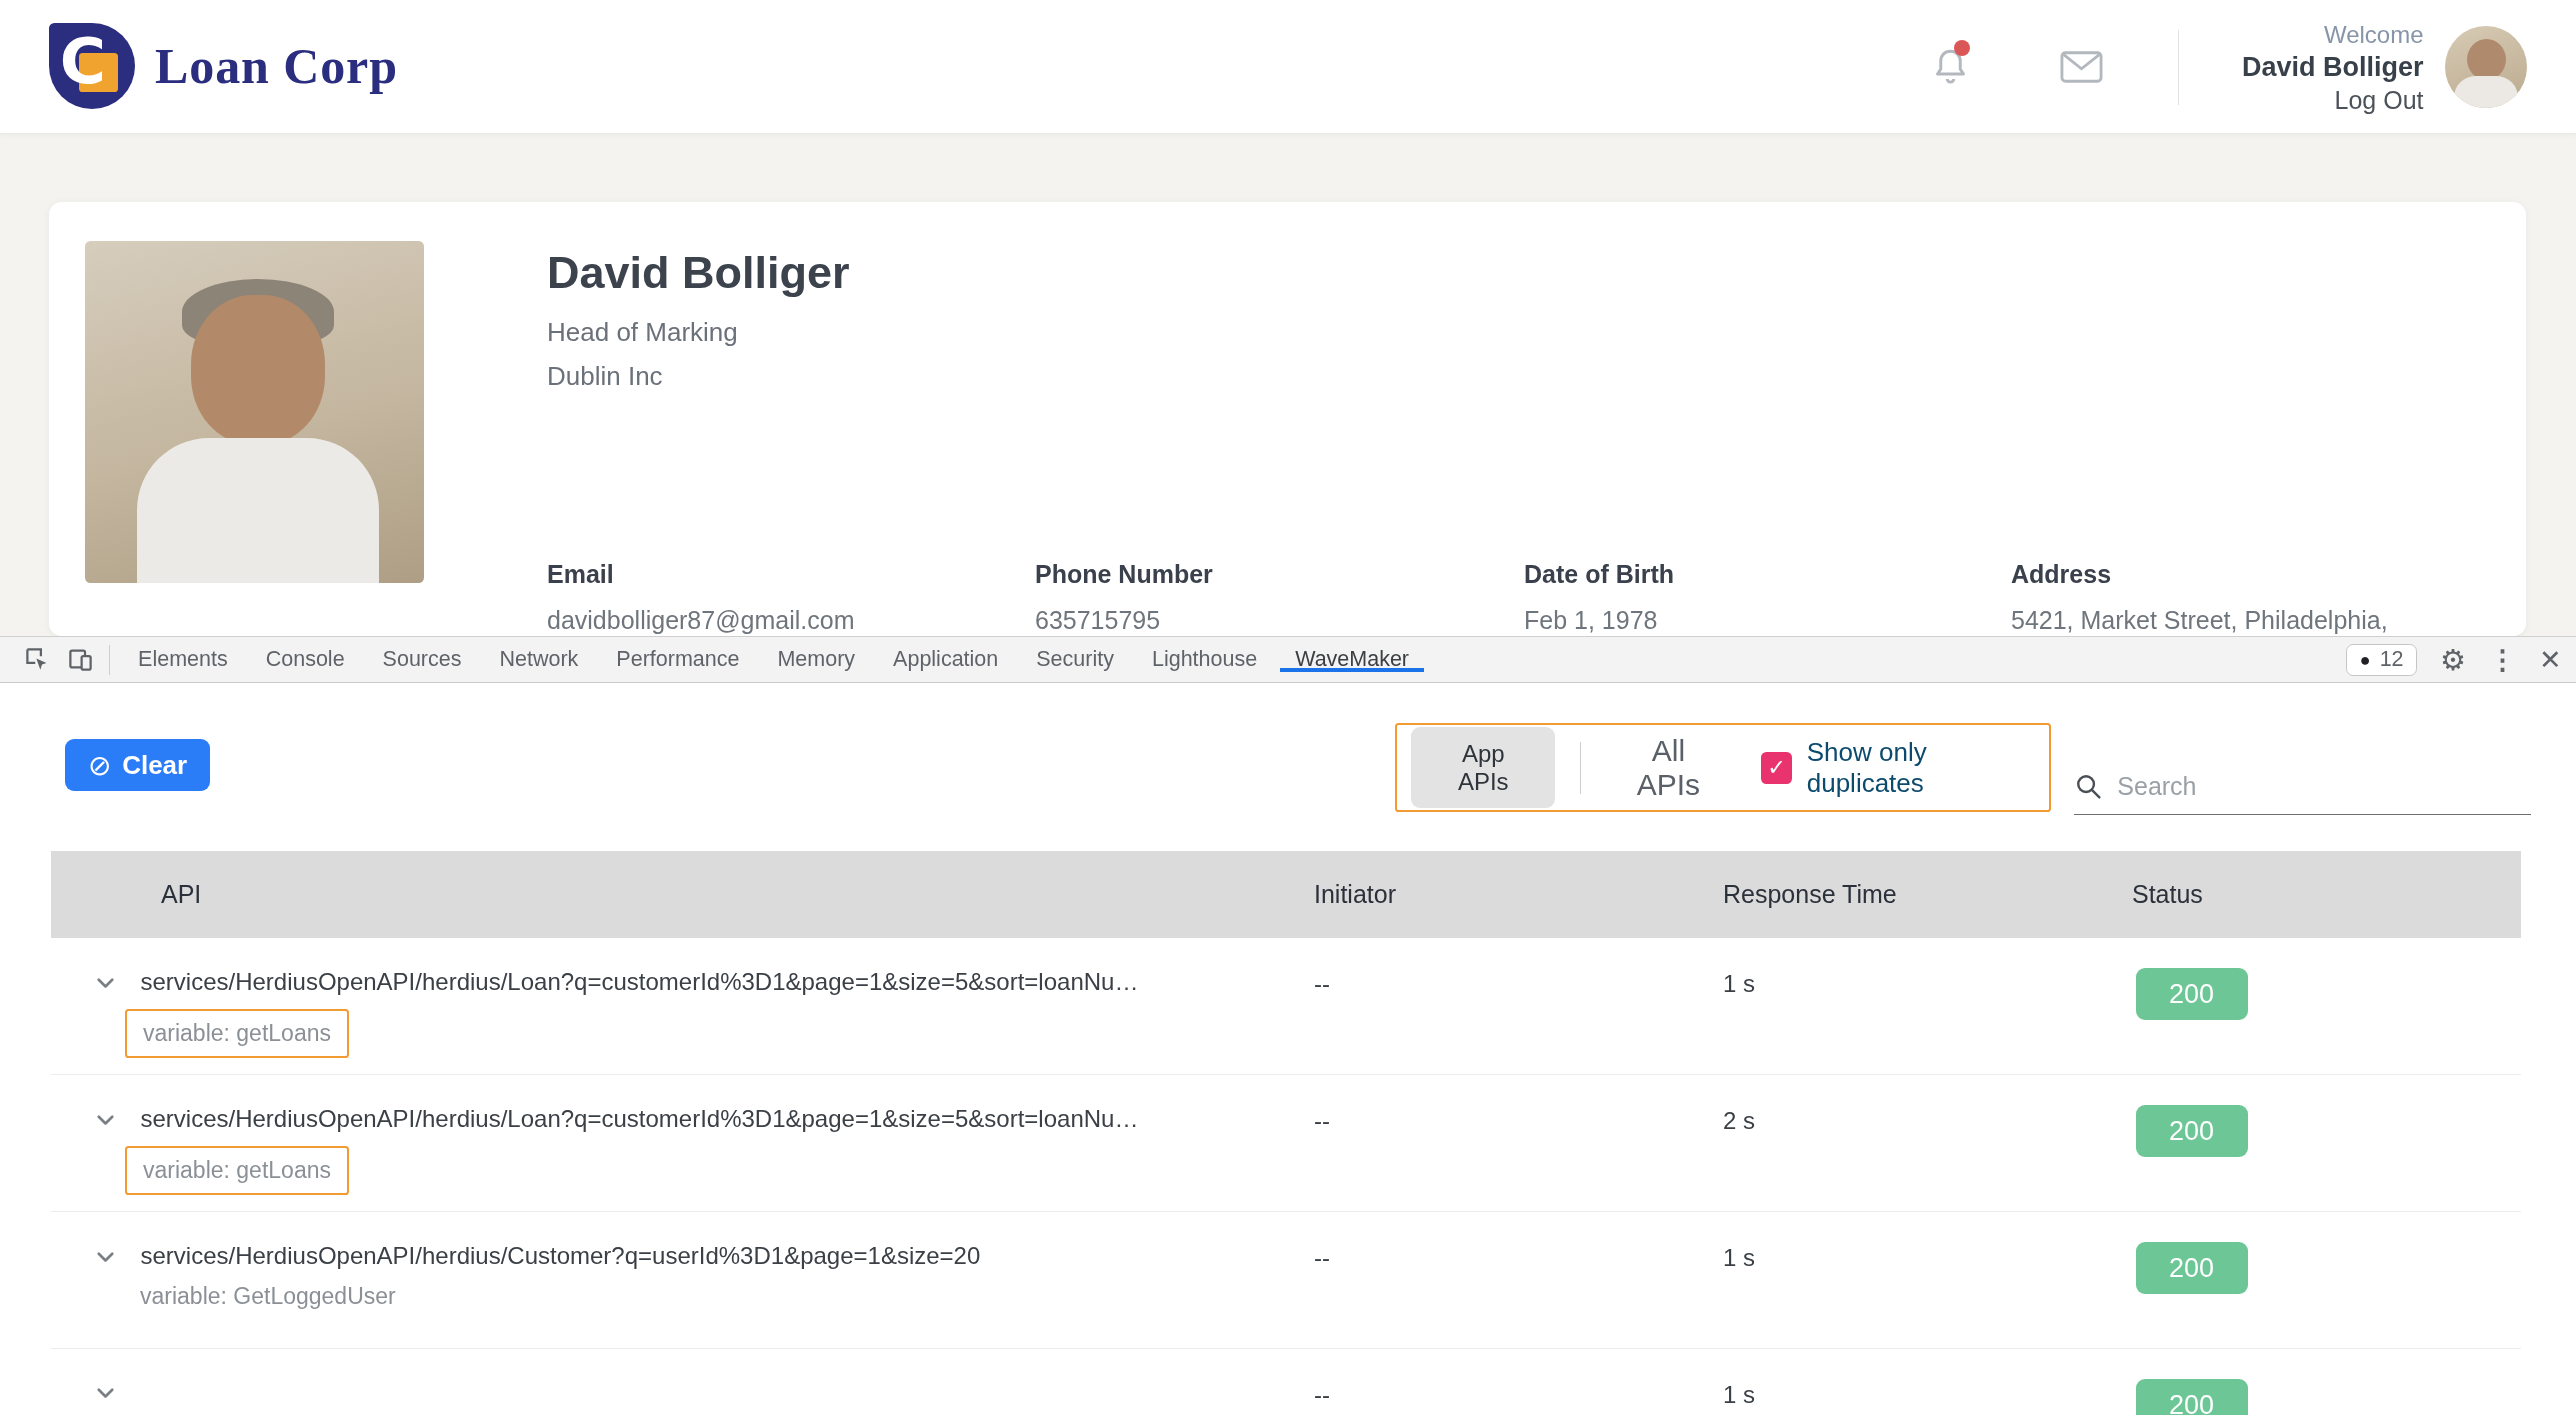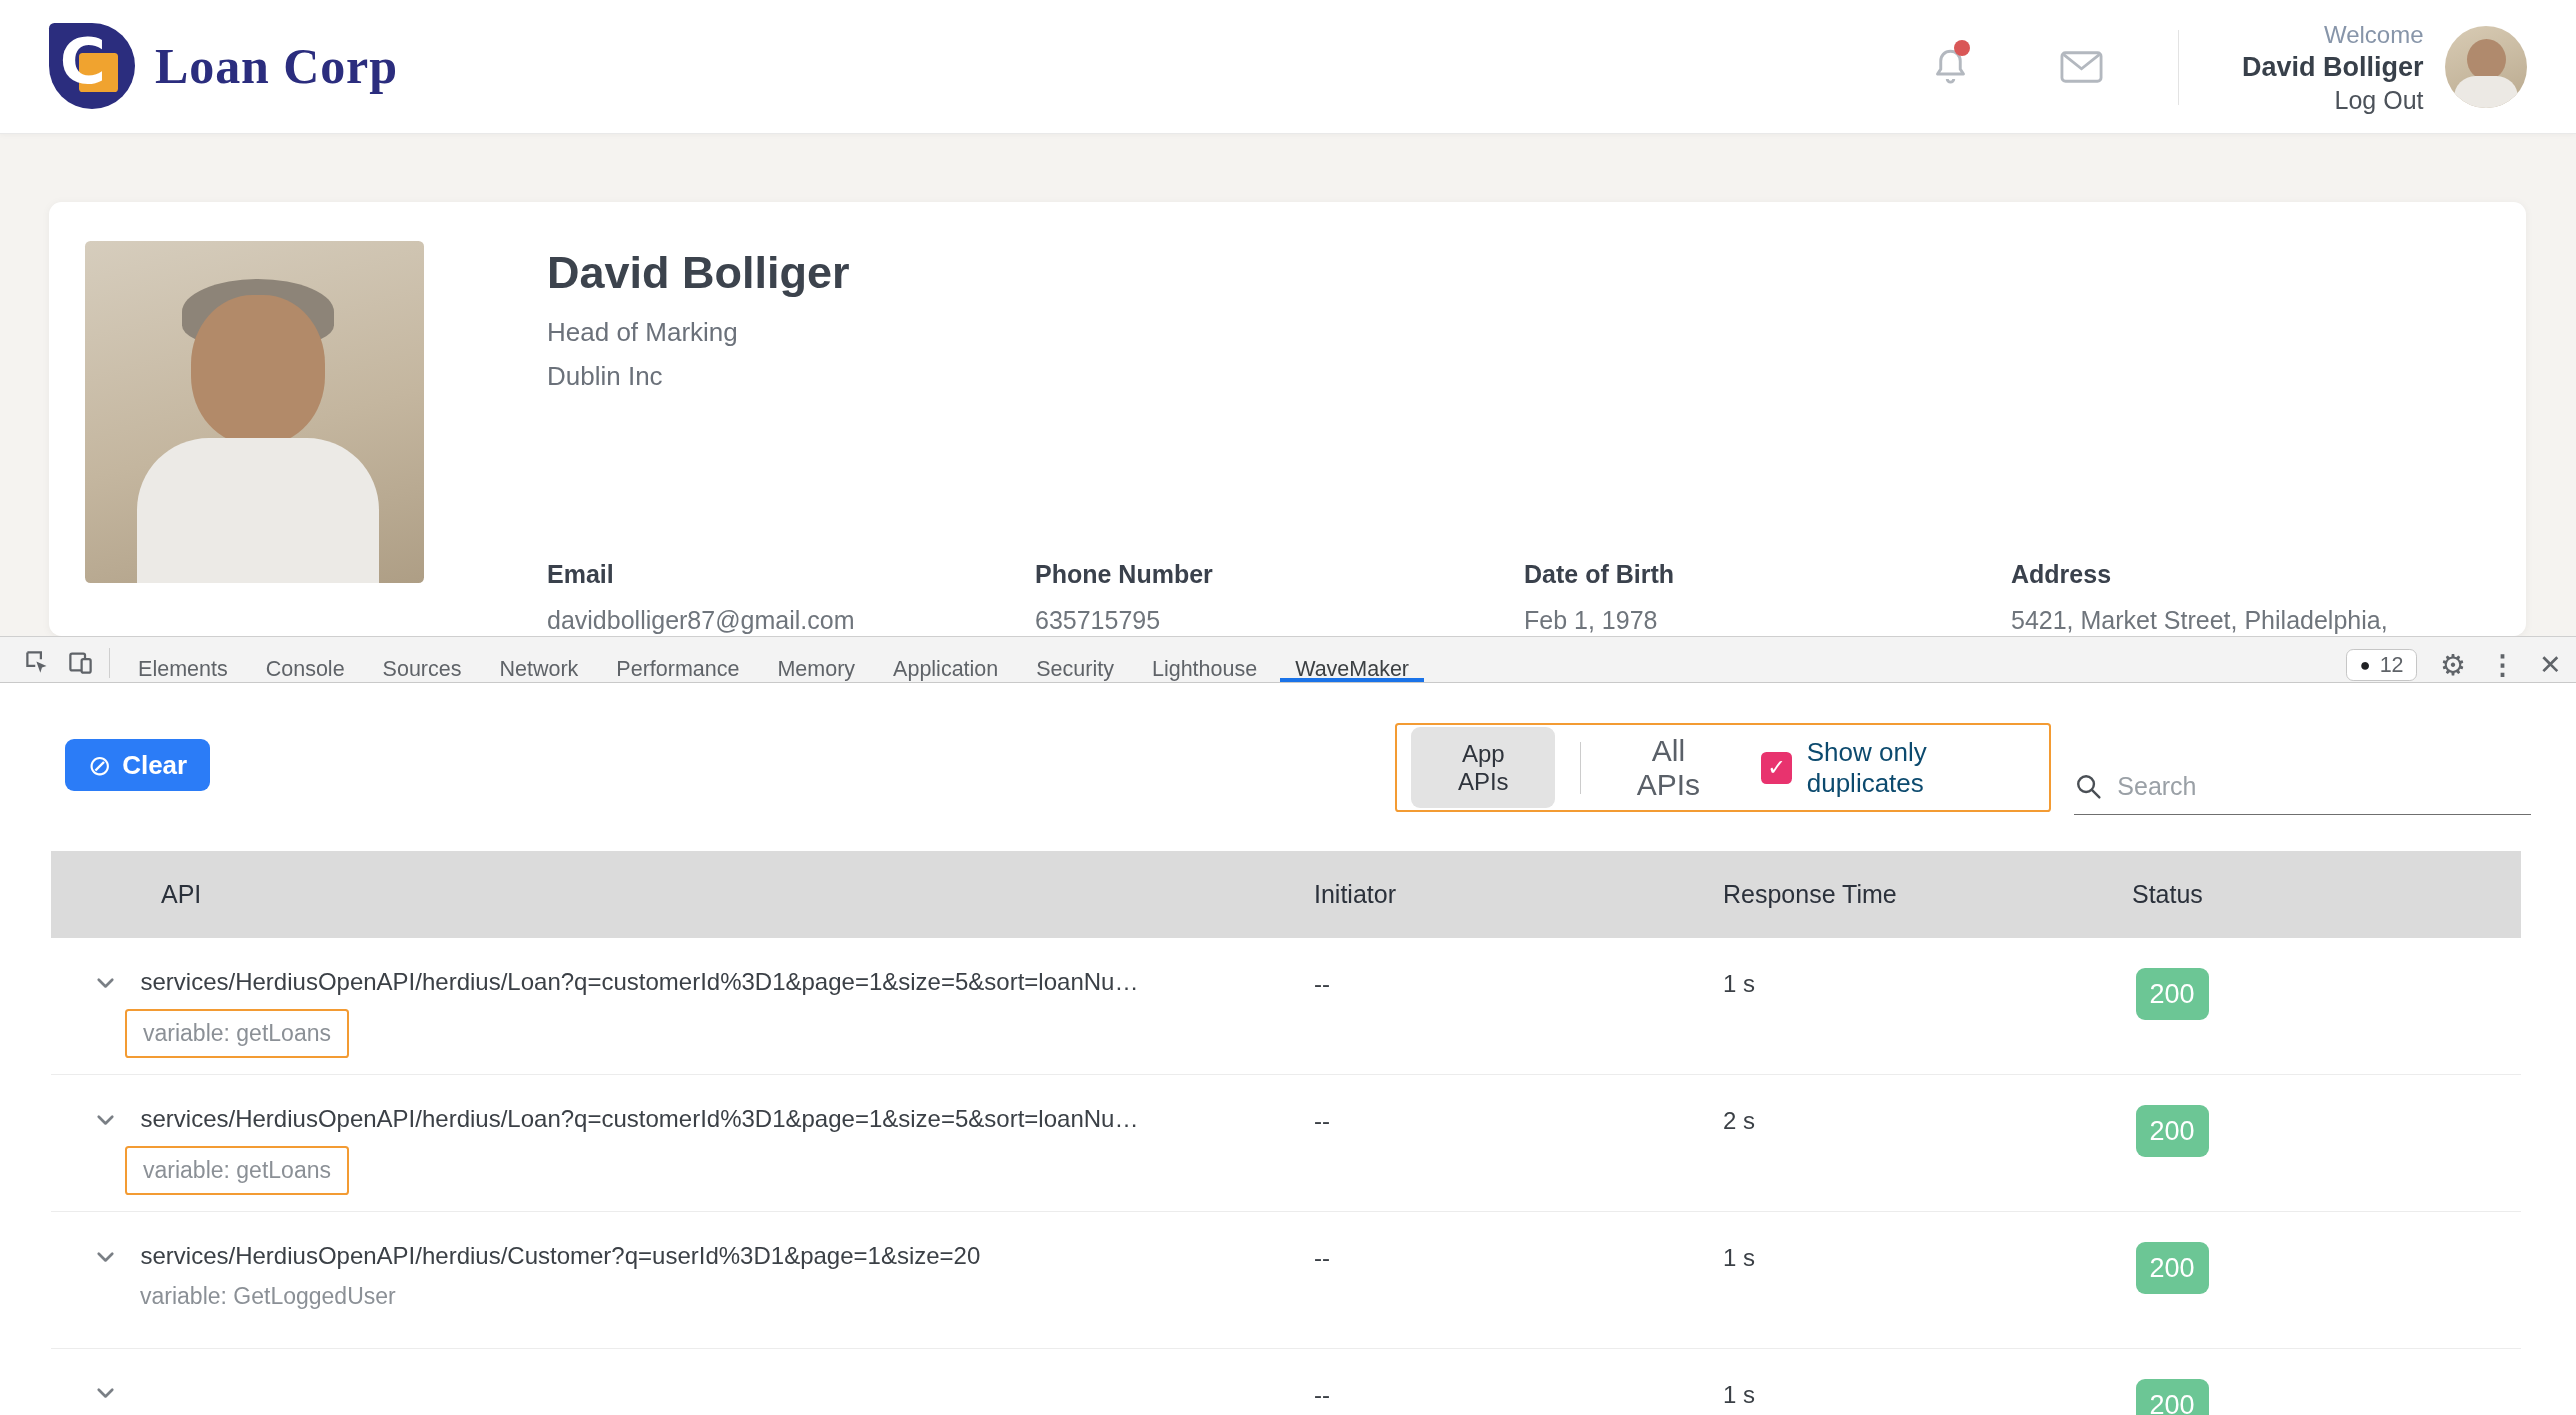--- a/index.html
+++ b/index.html
@@ -47,21 +47,21 @@
   .field{position:absolute;}
   .field .lbl{font-size:25px;font-weight:700;color:#3a414c;}
   .field .val{margin-top:14.3px;font-size:25px;color:#6f757c;line-height:34px;}
   .f-email{left:498px;top:358px;}  .f-phone{left:986px;top:358px;}
   .f-dob{left:1475px;top:358px;}   .f-addr{left:1962px;top:358px;width:528px;}
   .f-acct{left:498px;top:468px;}   .f-open{left:986px;top:468px;}
   .f-branch{left:1475px;top:468px;width:488px;}
 
   
   .dt-bar{position:absolute;left:0;top:636px;width:2576px;height:47px;background:#f3f3f3;
-    border-top:0.9px solid #cfcfcf;border-bottom:0.9px solid #c9c9c9;display:flex;align-items:flex-end;}
+    border-top:0.9px solid #cfcfcf;border-bottom:0.9px solid #c9c9c9;display:flex;align-items:center;}
   .dt-left{display:flex;align-items:center;padding-left:16px;}
   .dt-iconbtn{width:43px;height:39px;display:flex;align-items:center;justify-content:center;cursor:pointer;color:#5f6368;}
   .dt-sep{width:0.9px;height:30px;background:#cfcfcf;margin:0 9px 0 7.2px;align-self:center;}
   .dt-tabs{display:flex;align-items:stretch;}
   .dt-tab{display:flex;align-items:center;padding:0 19px;font-size:21.5px;color:#5f6368;position:relative;cursor:pointer;}
   .dt-tab.active{color:#3c4043;}
   .dt-tab.active::after{content:"";position:absolute;left:3.6px;right:3.6px;bottom:0;height:4.5px;background:var(--tab-blue);}
   .dt-right{margin-left:auto;display:flex;align-items:center;padding-right:14.3px;gap:23px;}
   .err-badge{display:flex;align-items:center;gap:9px;border:0.9px solid #c6c6c6;background:#fff;border-radius:7.2px;
     height:32px;padding:0 12.5px;cursor:pointer;}
@@ -98,21 +98,21 @@
   .th-api{padding-left:110px;}
   .trow{display:grid;grid-template-columns:1263px 409px 409px 1fr;align-items:start;min-height:137px;
     padding-top:30px;border-bottom:1.8px solid #ececec;background:#fff;cursor:pointer;}
   .line1{display:flex;align-items:center;gap:21.5px;padding-left:41px;}
   .chev{width:27px;height:27px;display:flex;align-items:center;justify-content:center;color:#7a7f85;cursor:pointer;}
   .url{font-size:24px;color:var(--txt-dark);white-space:nowrap;}
   .variable{width:fit-content;margin:12.5px 0 0 89px;font-size:23px;color:var(--txt-light);}
   .variable.boxed{margin-left:74px;border:2.7px solid var(--orange);border-radius:3.6px;padding:9px 16px;}
   .c-init,.c-rt{font-size:24px;color:var(--txt-dark);padding-top:1.8px;}
   .c-status{padding-top:0;}
-  .badge{display:inline-flex;align-items:center;justify-content:center;width:73px;height:52px;margin-left:3.6px;
+  .badge{display:inline-flex;align-items:center;justify-content:center;width:112px;height:52px;margin-left:3.6px;
     background:var(--green);border-radius:9px;color:#fff;font-size:27px;}
   svg{display:block;}
 </style>
 </head>
 <body>
 
 <div class="app-header">
   <div class="logo-link">
     <div class="logo-mark">
       <div class="sq"></div>

